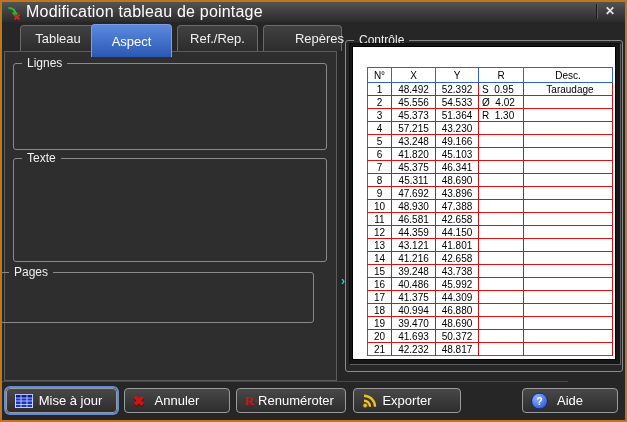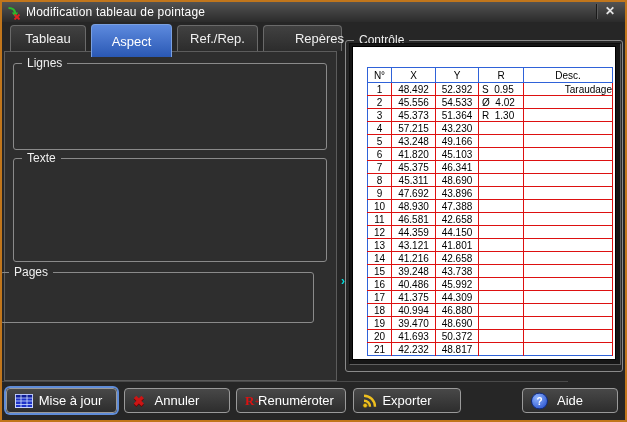--- a/index.html
+++ b/index.html
@@ -3,21 +3,21 @@
 <meta charset="utf-8">
 <style>
   html,body{margin:0;padding:0;background:#111;font-family:"Liberation Sans",sans-serif;}
   .window{position:relative;width:627px;height:422px;background:#262626;overflow:hidden;}
   .border-overlay{position:absolute;inset:0;border:2px solid #c1761c;pointer-events:none;z-index:50;}
 
   
   .titlebar{position:absolute;left:2px;top:2px;width:623px;height:20px;
     background:linear-gradient(#535353,#2b2b2b);display:flex;align-items:center;z-index:5;}
   .titlebar .app-icon{width:15px;height:15px;margin:0 5px 0 4px;flex:0 0 auto;}
-  .titlebar .title{color:#fff;font-size:12px;letter-spacing:.2px;}
+  .titlebar .title{color:#fff;font-size:16px;letter-spacing:.2px;}
   .titlebar .close{position:absolute;right:6px;top:1px;width:18px;height:17px;color:#e6e6e6;
     font-size:12px;font-weight:bold;text-align:center;line-height:17px;cursor:default;}
   .titlebar .close-sep{position:absolute;right:28px;top:2px;width:1px;height:15px;background:#1a1a1a;
     box-shadow:1px 0 0 #5a5a5a;}
 
   
   .tab{position:absolute;top:25px;height:26px;box-sizing:border-box;border:1px solid #6a6a6a;border-bottom:none;
     border-radius:4px 4px 0 0;background:linear-gradient(#414141,#2c2c2c);color:#f0f0f0;font-size:13px;
     display:flex;align-items:center;justify-content:center;z-index:2;}
   .tab.selected{top:24px;height:33px;background:linear-gradient(#5d8ade,#2a58b4);border-color:#7aa0e0;z-index:4;color:#fff;}
@@ -52,21 +52,21 @@
     border-top:1px solid #0d0d0d;border-left:1px solid #0d0d0d;border-right:1px solid #5f5f5f;border-bottom:1px solid #5f5f5f;z-index:3;}
   .page{position:absolute;left:352px;top:46px;width:264px;height:314px;background:#fff;border:1px solid #000;
     box-sizing:border-box;z-index:4;}
   .ctable{position:absolute;left:14px;top:20px;border-collapse:collapse;table-layout:fixed;
     font-size:10px;color:#000;}
   .ctable,.ctable th{border:1px solid #2f62d8;}
   .ctable th{border-bottom:1px solid #2f62d8;font-weight:normal;height:14px;padding:0;text-align:center;}
   .ctable td{border-right:1px solid #dd1111;border-top:1px solid #dd1111;height:12px;padding:0;text-align:center;
     overflow:hidden;white-space:nowrap;}
   .ctable td.col3{text-align:left;padding-left:3px;white-space:pre;}
-  .ctable td.col4{text-align:right;padding-left:4px;}
+  .ctable td.col4{text-align:center;padding-left:4px;}
   .marker{position:absolute;left:341px;top:274px;color:#00dfdf;font-size:12px;font-weight:bold;z-index:5;}
 
   
   .actbtn{top:388px;height:25px;justify-content:center;font-size:13px;position:absolute;}
   .actbtn .bicon{position:absolute;left:8px;top:50%;transform:translateY(-50%);display:flex;align-items:center;}
   .actbtn.focused{box-shadow:0 0 0 2px #5f8cd8;}
   .xicon{color:#cc1515;font-size:14px;font-weight:bold;text-shadow:0 1px 0 #600;}
   .ricon{color:#dd1111;font-size:13px;font-weight:bold;font-family:"Liberation Serif",serif;}
   .ricon small{font-size:9px;vertical-align:-2px;}
   .helpicon{width:15px;height:15px;border-radius:50%;background:radial-gradient(circle at 35% 30%,#8fb4ff,#1c46c8);
@@ -81,21 +81,21 @@
     <svg class="app-icon" viewBox="0 0 15 15">
       <path d="M2.5 3 Q9 3 9 8.5" fill="none" stroke="#2db82d" stroke-width="2.2"></path>
       <polygon points="5.8,7.5 12.2,7.5 9,12" fill="#2db82d"></polygon>
       <path d="M8.5 9.5 L13.5 14.5 M13.5 9.5 L8.5 14.5" stroke="#e02020" stroke-width="1.8"></path>
     </svg>
     <span class="title">Modification tableau de pointage</span>
     <span class="close-sep"></span>
     <span class="close">✕</span>
   </div>
 
-  <div class="tab" style="left:10px;width:76px;">Tableau</div>
+  <div class="tab" style="left:20px;width:76px;">Tableau</div>
   <div class="tab selected" style="left:91px;width:81px;">Aspect</div>
   <div class="tab" style="left:177px;width:81px;">Ref./Rep.</div>
   <div class="tab" style="left:263px;width:79px;padding-left:34px;">Repères</div>
 
   <div class="pane"></div>
   <div class="bottom-sep"></div>
 
   <div class="group" style="left:13px;top:63px;width:312px;height:85px;">
     <span class="glabel">Lignes</span>
   </div>

